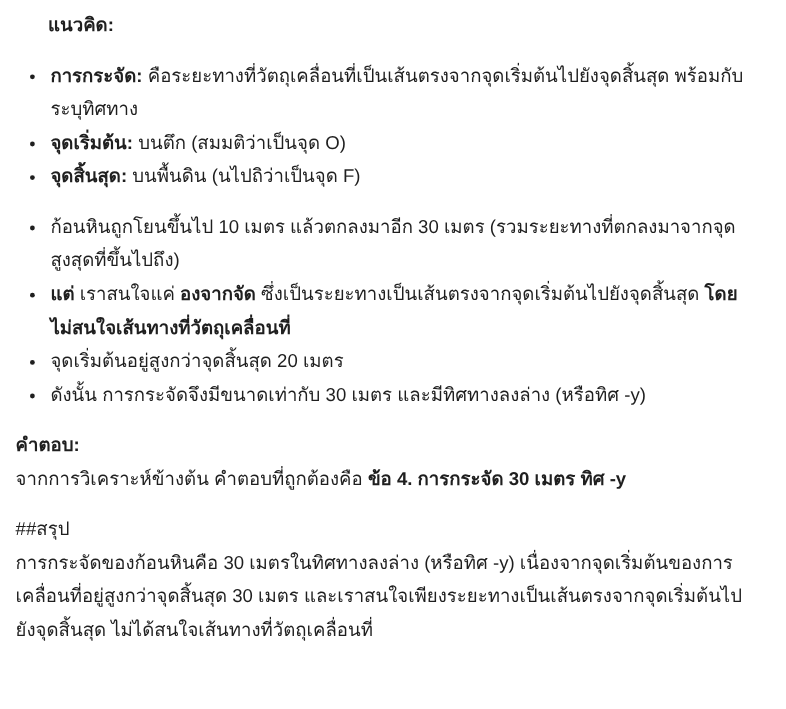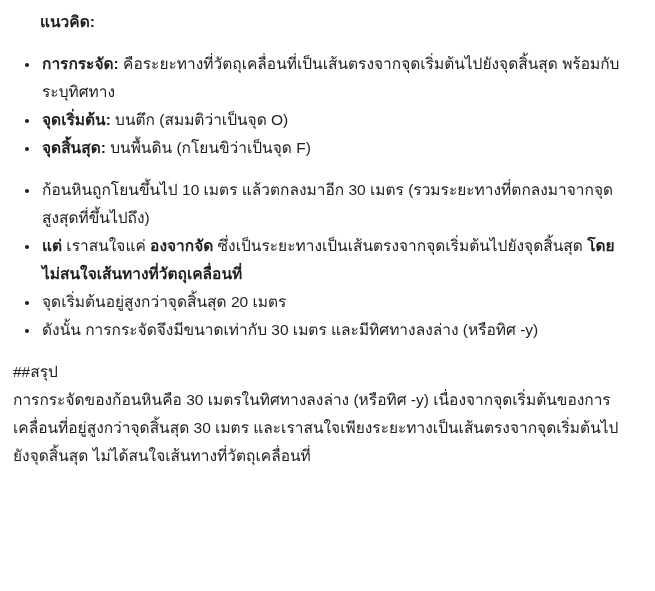--- a/index.html
+++ b/index.html
@@ -46,39 +46,43 @@
   <p class="head">แนวคิด:</p>
 
   <ul>
     <li>
       <strong>การกระจัด:</strong><span> คือระยะทางที่วัตถุเคลื่อนที่เป็นเส้นตรงจากจุดเริ่มต้นไปยังจุดสิ้นสุด พร้อมกับระบุทิศทาง</span>
     </li>
     <li>
       <strong>จุดเริ่มต้น:</strong><span> บนตึก (สมมติว่าเป็นจุด O)</span>
     </li>
     <li>
-      <strong>จุดสิ้นสุด:</strong><span> บนพื้นดิน (กโยนขิว่าเป็นจุด F)</span>
+      <strong>จุดสิ้นสุด:</strong><span> บนพื้นดิน (นไปถิว่าเป็นจุด F)</span>
     </li>
   </ul>
 
 
   <ul>
     <li>
       <span>ก้อนหินถูกโยนขึ้นไป 10 เมตร แล้วตกลงมาอีก 30 เมตร (รวมระยะทางที่ตกลงมาจากจุดสูงสุดที่ขึ้นไปถึง)</span>
     </li>
     <li>
       <strong>แต่</strong><span> เราสนใจแค่ </span><strong>องจากจัด</strong><span> ซึ่งเป็นระยะทางเป็นเส้นตรงจากจุดเริ่มต้นไปยังจุดสิ้นสุด </span><strong>โดยไม่สนใจเส้นทางที่วัตถุเคลื่อนที่</strong>
     </li>
     <li>
       <span>จุดเริ่มต้นอยู่สูงกว่าจุดสิ้นสุด 20 เมตร</span>
     </li>
     <li>
       <span>ดังนั้น การกระจัดจึงมีขนาดเท่ากับ 30 เมตร และมีทิศทางลงล่าง (หรือทิศ -y)</span>
     </li>
   </ul>
 
+  <p>
+    <strong>คำตอบ:</strong><br>
+    <span>จากการวิเคราะห์ข้างต้น คำตอบที่ถูกต้องคือ </span><strong>ข้อ 4. การกระจัด 30 เมตร ทิศ -y</strong>
+  </p>
 
   <p>
     <span>##สรุป</span><br>
     <span>การกระจัดของก้อนหินคือ 30 เมตรในทิศทางลงล่าง (หรือทิศ -y) เนื่องจากจุดเริ่มต้นของการเคลื่อนที่อยู่สูงกว่าจุดสิ้นสุด 30 เมตร และเราสนใจเพียงระยะทางเป็นเส้นตรงจากจุดเริ่มต้นไปยังจุดสิ้นสุด ไม่ได้สนใจเส้นทางที่วัตถุเคลื่อนที่</span>
   </p>
 
 </div>
 
 </body></html>

